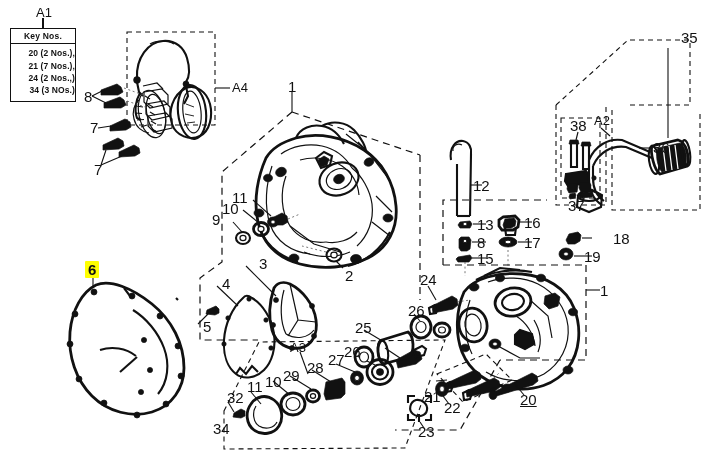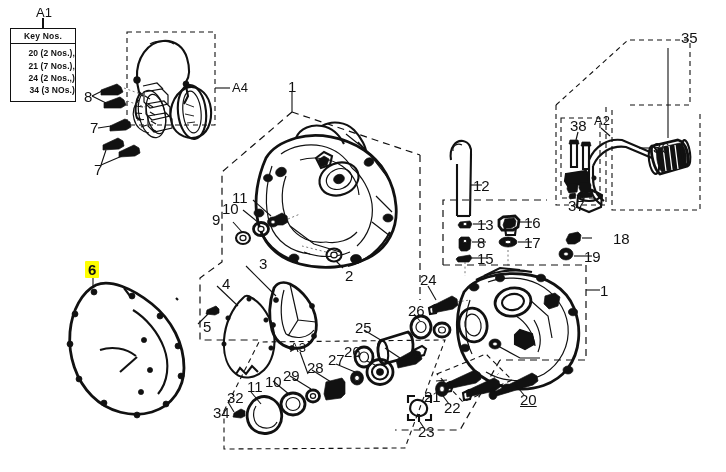--- a/index.html
+++ b/index.html
@@ -590,20 +590,20 @@
   <div class="lbl" style="left:355px; top:320px;">25</div>
   <div class="lbl" style="left:344px; top:344px;">26</div>
 
   <div class="lbl grp" style="left:290px; top:341px;">A3</div>
   <div class="lbl" style="left:328px; top:352px;">27</div>
   <div class="lbl" style="left:307px; top:360px;">28</div>
   <div class="lbl" style="left:283px; top:368px;">29</div>
   <div class="lbl" style="left:265px; top:374px;">10</div>
   <div class="lbl" style="left:247px; top:379px;">11</div>
   <div class="lbl" style="left:227px; top:390px;">32</div>
-  <div class="lbl" style="left:213px; top:405px;">34</div>
+  <div class="lbl" style="left:213px; top:421px;">34</div>
 
   <div class="lbl" style="left:424px; top:373px;margin-top:16px;">21</div>
   <div class="lbl" style="left:444px; top:400px;">22</div>
   <div class="lbl" style="left:418px; top:424px;">23</div>
   <div class="lbl" style="left:520px; top:392px;text-decoration:underline;">20</div>
 
 </div>
 
 </body></html>

